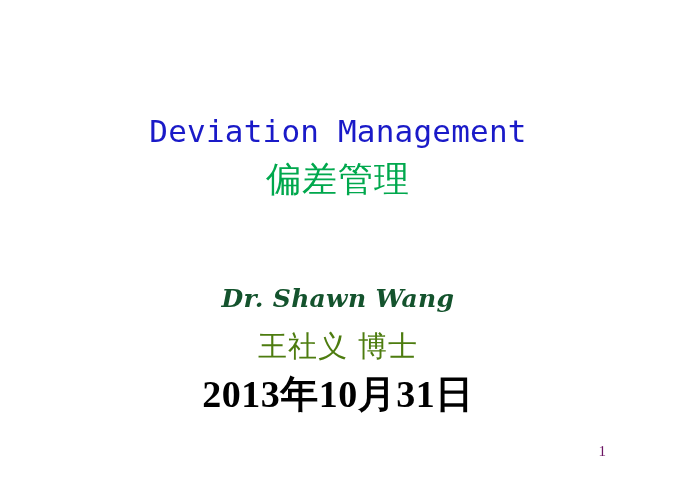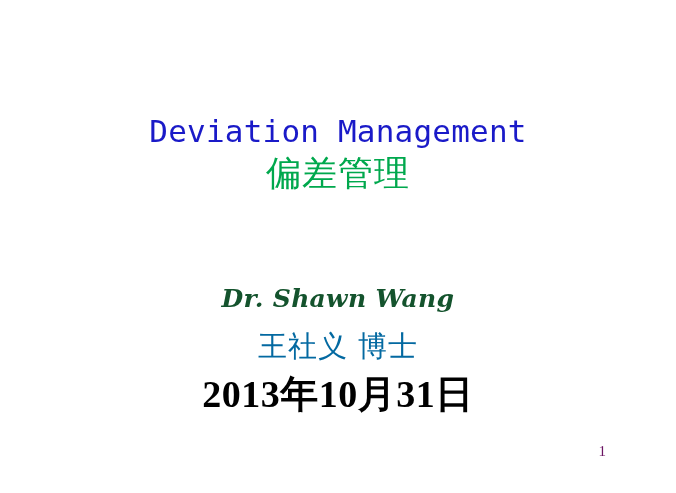--- a/index.html
+++ b/index.html
@@ -39,21 +39,21 @@
     color: #1a1ac8;
     white-space: pre;
   }
 
   .title-cn {
     font-family: "DejaVu Sans", "Liberation Sans", sans-serif;
     font-size: 35px;
     line-height: 42px;
     letter-spacing: 1px;
     color: #00a84d;
-    margin-top: 2px;
+    margin-top: 8px;
   }
 
   
   .author-block {
     position: absolute;
     left: 0;
     top: 282px;
     width: 676px;
     text-align: center;
   }
@@ -65,21 +65,21 @@
     font-weight: bold;
     font-style: italic;
     color: #14532d;
     letter-spacing: 0.3px;
   }
 
   .author-cn {
     font-family: "DejaVu Sans", "Liberation Sans", sans-serif;
     font-size: 29px;
     line-height: 44px;
-    color: #0369a1;
+    color: #4d7c0f;
     letter-spacing: 1px;
     margin-top: 8px;
   }
 
   .date-line {
     font-family: "Liberation Serif", "DejaVu Serif", serif;
     font-size: 38px;
     line-height: 40px;
     font-weight: bold;
     color: #000000;

